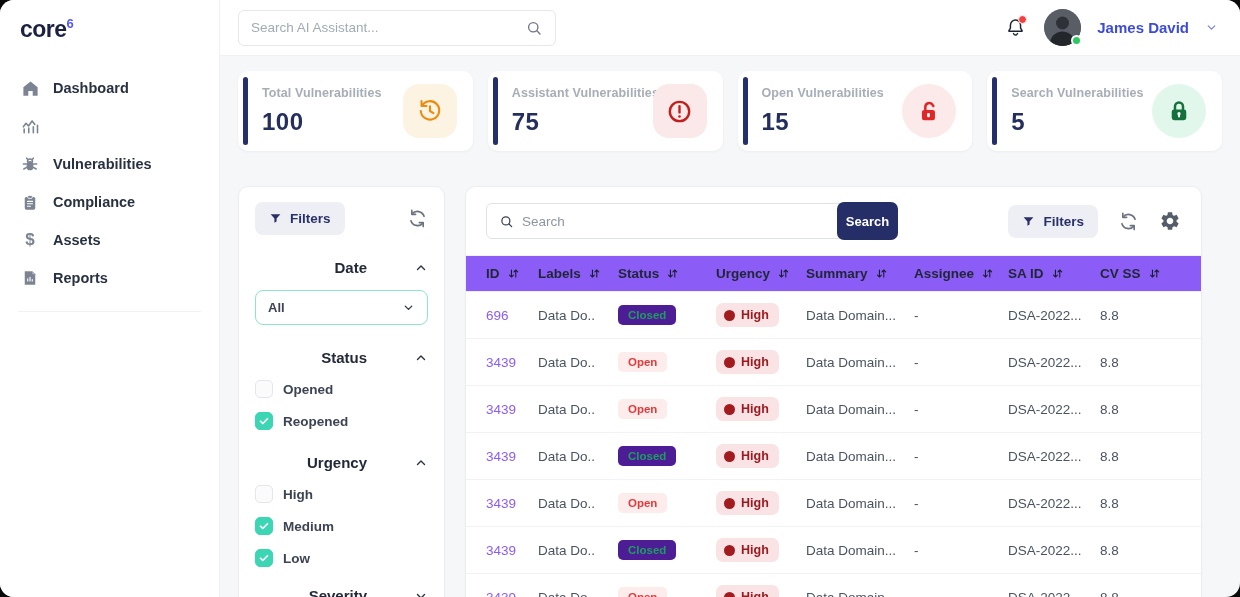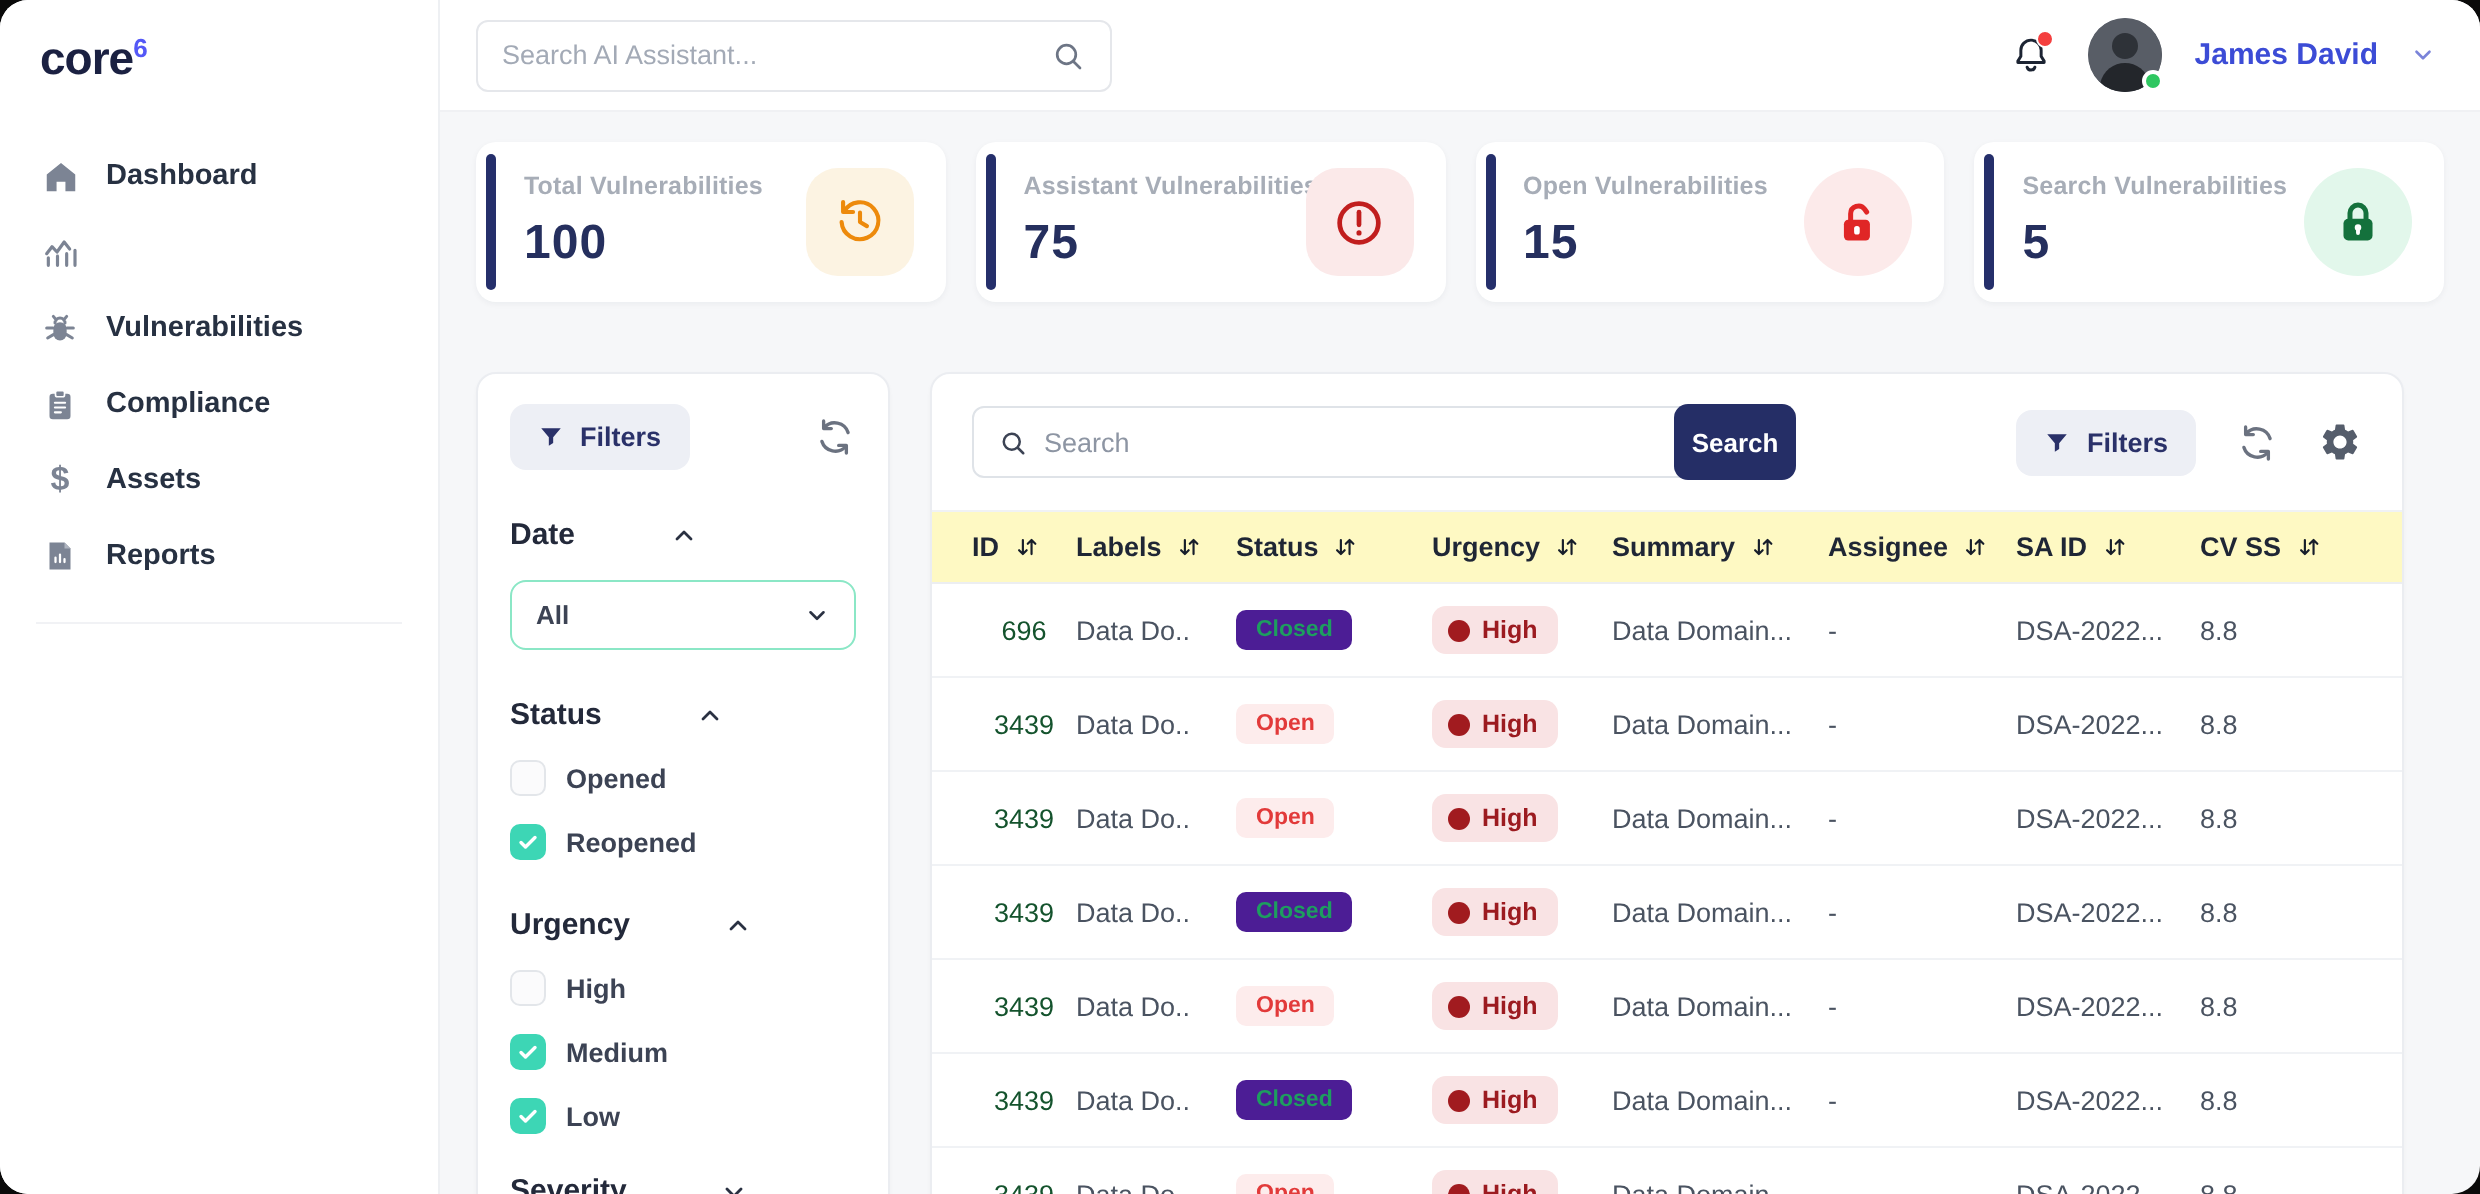--- a/index.html
+++ b/index.html
@@ -43,46 +43,46 @@
   .iw-ci { border-radius:50%; }
 
   
   .panels { display:flex; gap:20px; margin-top:35px; margin-right:20px; align-items:flex-start; }
   .panel { background:#fff; border:1px solid #ebedf1; border-radius:10px; box-shadow:0 1px 2px rgba(20,30,60,.03); }
   .filter-panel { width:207px; flex-shrink:0; padding:15px 16px; height:520px; }
   .fp-head { display:flex; align-items:center; justify-content:space-between; }
   .btn-filters { display:flex; align-items:center; gap:8px; background:#edeff5; border:none; border-radius:8px; padding:9px 14px; font-size:13.5px; font-weight:700; color:#2a3169; cursor:pointer; font-family:inherit; }
   .icon-btn { background:none; border:none; cursor:pointer; display:flex; align-items:center; justify-content:center; padding:0; }
   .fsec { margin-top:24px; }
-  .fsec-head { display:flex; align-items:center; justify-content:flex-start; cursor:pointer;gap:47px; }
+  .fsec-head { display:flex; align-items:center; justify-content:flex-end; cursor:pointer;gap:47px; }
   .fsec-title { font-size:15px; font-weight:700; color:#23293a; }
   .date-select { margin-top:14px; height:35px; border:1.5px solid #8be7c6; border-radius:8px; display:flex; align-items:center; justify-content:space-between; padding:0 12px; cursor:pointer; }
   .date-select .dsv { font-size:13px; font-weight:600; color:#3c4354; }
   .check-row { display:flex; align-items:center; gap:10px; margin-top:14px; cursor:pointer; }
   .cb { width:18px; height:18px; border-radius:5px; border:1.5px solid #e3e6ea; background:#fbfbfc; display:flex; align-items:center; justify-content:center; flex-shrink:0; }
   .cb svg { opacity:0; }
   .cb.on { background:#3dd6b5; border-color:#3dd6b5; }
   .cb.on svg { opacity:1; }
   .check-row .clab { font-size:13.5px; font-weight:600; color:#3c4354; }
 
   
   .table-panel { flex:1; min-width:0; padding:15px 0 0 0; height:520px; overflow:hidden; }
   .tp-toolbar { display:flex; align-items:center; padding:0 20px; margin-bottom:15px; }
   .tsearch-group { position:relative; width:412px; height:38px; display:flex; align-items:center; }
   .tsearch { width:100%; height:36px; border:1px solid #dfe3e8; border-radius:6px; display:flex; align-items:center; padding:0 70px 0 12px; background:#fff; }
   .tsearch input { border:none; outline:none; flex:1; font-size:13.5px; color:#374151; font-family:inherit; background:transparent; margin-left:8px; }
   .tsearch input::placeholder { color:#8d95a3; }
   .btn-search { position:absolute; right:0; top:0; height:38px; width:61px; background:#252e66; color:#fff; font-size:13px; font-weight:700; border:none; border-radius:7px; cursor:pointer; font-family:inherit; }
   .tp-right { margin-left:auto; display:flex; align-items:center; gap:20px; }
 
-  .thead { display:grid; grid-template-columns:52px 80px 98px 90px 108px 94px 92px 1fr; padding:0 4px 0 20px; background:#fef9c3; border-top:1px solid #f0f2f4; border-bottom:1px solid #eceef1; height:37px; align-items:center; }
+  .thead { display:grid; grid-template-columns:52px 80px 98px 90px 108px 94px 92px 1fr; padding:0 4px 0 20px; background:#8b5cf6; border-top:1px solid #f0f2f4; border-bottom:1px solid #eceef1; height:37px; align-items:center; }
   .thcell { display:flex; align-items:center; gap:7px; font-size:13.5px; font-weight:700; color:#1f2635; cursor:pointer; }
   .trow { display:grid; grid-template-columns:52px 80px 98px 90px 108px 94px 92px 1fr; padding:0 4px 0 20px; height:47px; align-items:center; border-bottom:1px solid #f0f2f5; background:#fff; }
   .tcell { font-size:13.5px; font-weight:500; color:#4a5361; white-space:nowrap; overflow:hidden; }
-  .tcell.c-id { color:#14532d;text-align:center; }
+  .tcell.c-id { color:#8b5cf6; }
   .badge { display:inline-block; font-size:11.5px; font-weight:700; padding:4px 10px; border-radius:5px; }
   .b-closed { color:#1d9e5f; background:#4c1d95; }
   .b-open { color:#e23a3a; background:#fdecec; }
   .upill { display:inline-flex; align-items:center; gap:6px; background:#f9e3e4; border-radius:7px; padding:5px 10px 5px 8px; font-size:12.5px; font-weight:700; color:#9c1b20; }
   .upill .dot { width:11px; height:11px; border-radius:50%; background:#a11b1f; display:inline-block; }
 </style>
 </head>
 <body>
 
 <div class="app">

